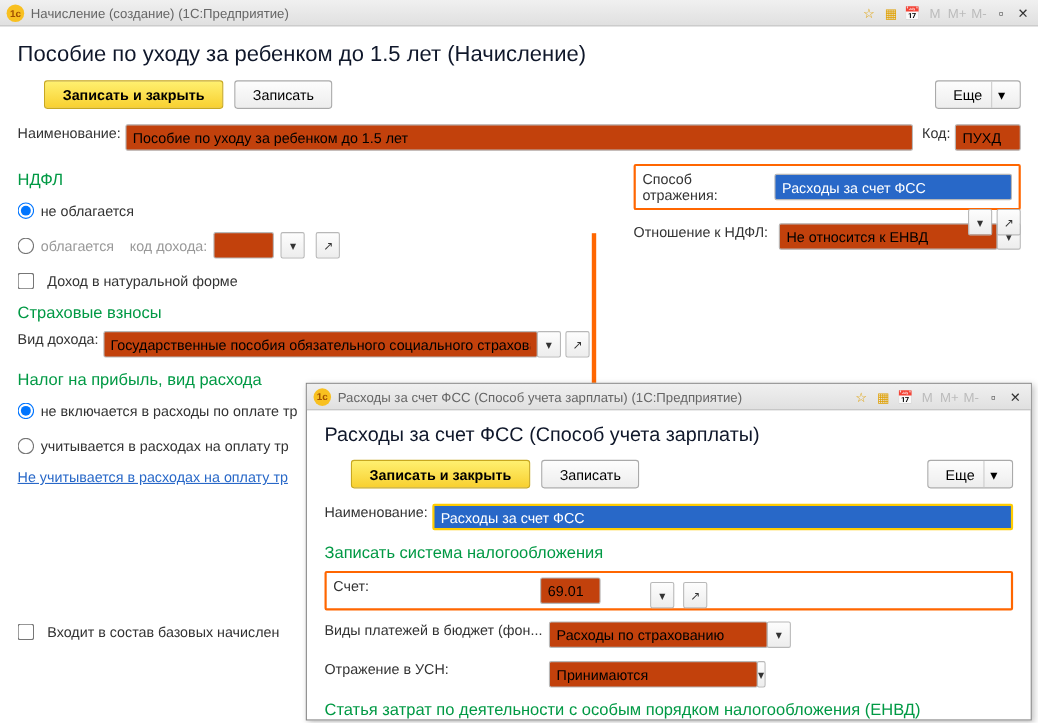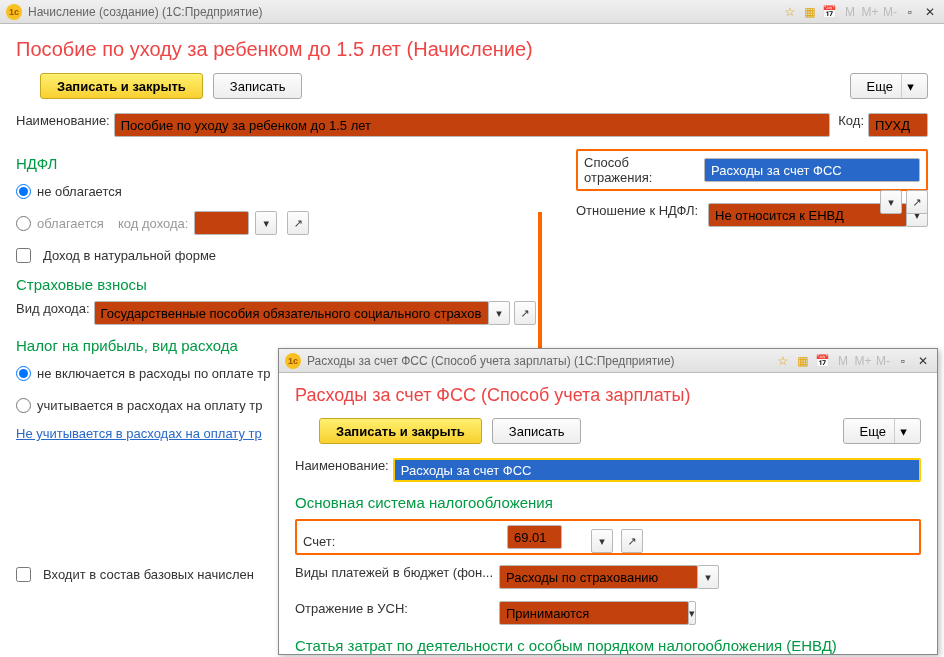--- a/index.html
+++ b/index.html
@@ -6,21 +6,21 @@
     body { margin: 0; padding: 0; width: 944px; height: 657px; background: #fff; overflow: hidden; position: relative; font-size: 13px; color: #333; }
     
     .title-bar { height: 24px; background: linear-gradient(#f0f0f0, #e0e0e0); border-bottom: 1px solid #bbb; display: flex; align-items: center; padding: 0 6px; font-size: 12px; }
     .title-bar .ic-1c { width: 16px; height: 16px; background: #f8c020; border-radius: 50%; margin-right: 6px; display:flex; align-items:center; justify-content:center; font-size:9px; font-weight:bold; color:#a05000; }
     .title-bar .title-text { flex: 1; color: #666; }
     .title-bar .toolbar-icons { display: flex; gap: 4px; align-items: center; }
     .tbic { width: 16px; height: 16px; display: inline-flex; align-items: center; justify-content: center; font-size: 12px; }
     .gray { color: #bbb; }
     
     .page { padding: 14px 16px 0 16px; }
-    h1 { font-size: 20px; font-weight: normal; margin: 0 0 12px 0; color: #ef4444; }
+    h1 { font-size: 20px; font-weight: normal; margin: 0 0 12px 0; color: #0f172a; }
     
     .btn-row { display: flex; align-items: center; gap: 10px; margin-bottom: 14px; margin-left: 24px; }
     .btn { height: 26px; padding: 0 16px; border: 1px solid #aaa; background: linear-gradient(#fdfdfd,#ededed); border-radius: 3px; cursor: pointer; font-size: 13px; display: inline-flex; align-items: center; }
     .btn-yellow { background: linear-gradient(#fff070,#f8d030); border-color: #c8a820; font-weight: bold; }
     .btn-more { display:flex; align-items:center; }
     .btn-more .dd { width: 18px; border-left: 1px solid #ccc; display:flex; align-items:center; justify-content:center; margin-left:8px; margin-right:-8px; height:100%; }
     
     .field-row { display: flex; gap: 4px; margin-bottom: 12px; }
     .field-row label { color: #333; font-size: 13px; }
     input[type=text], .line-input { height: 24px; border: 1px solid #b8b8b8; padding: 0 6px; font-size: 13px; background: #c2410c; border-radius: 2px; }
@@ -197,23 +197,23 @@
         <span>Еще</span>
         <span class="dd">▾</span>
       </button>
     </div>
 
     <div class="field-row">
       <label>Наименование:</label>
       <input type="text" class="line-input input-blue-sel input-yellow" style="flex: 1 1 0%;" value="Расходы за счет ФСС">
     </div>
 
-    <h2 class="section">Основная система налогообложения</h2>
-
-    <div class="highlight-box" style="display:flex; align-items:flex-end; gap:24px;">
+    <h2 class="section">Записать система налогообложения</h2>
+
+    <div class="highlight-box" style="display:flex; align-items:flex-start; gap:8px;">
       <label style="width:180px;">Счет:</label>
       <input type="text" class="line-input" style="width: 55px; text-align: left;" value="69.01">
     </div>
     <div style="display:inline-flex; gap:4px; position:relative; top:-26px; left:296px;">
       <span class="sq-btn">▾</span>
       <span class="sq-btn" style="margin-left:4px;">↗</span>
     </div>
 
     <div class="field-row" style="margin-top:-14px;">
       <label style="width:200px;">Виды платежей в бюджет (фон...</label>

